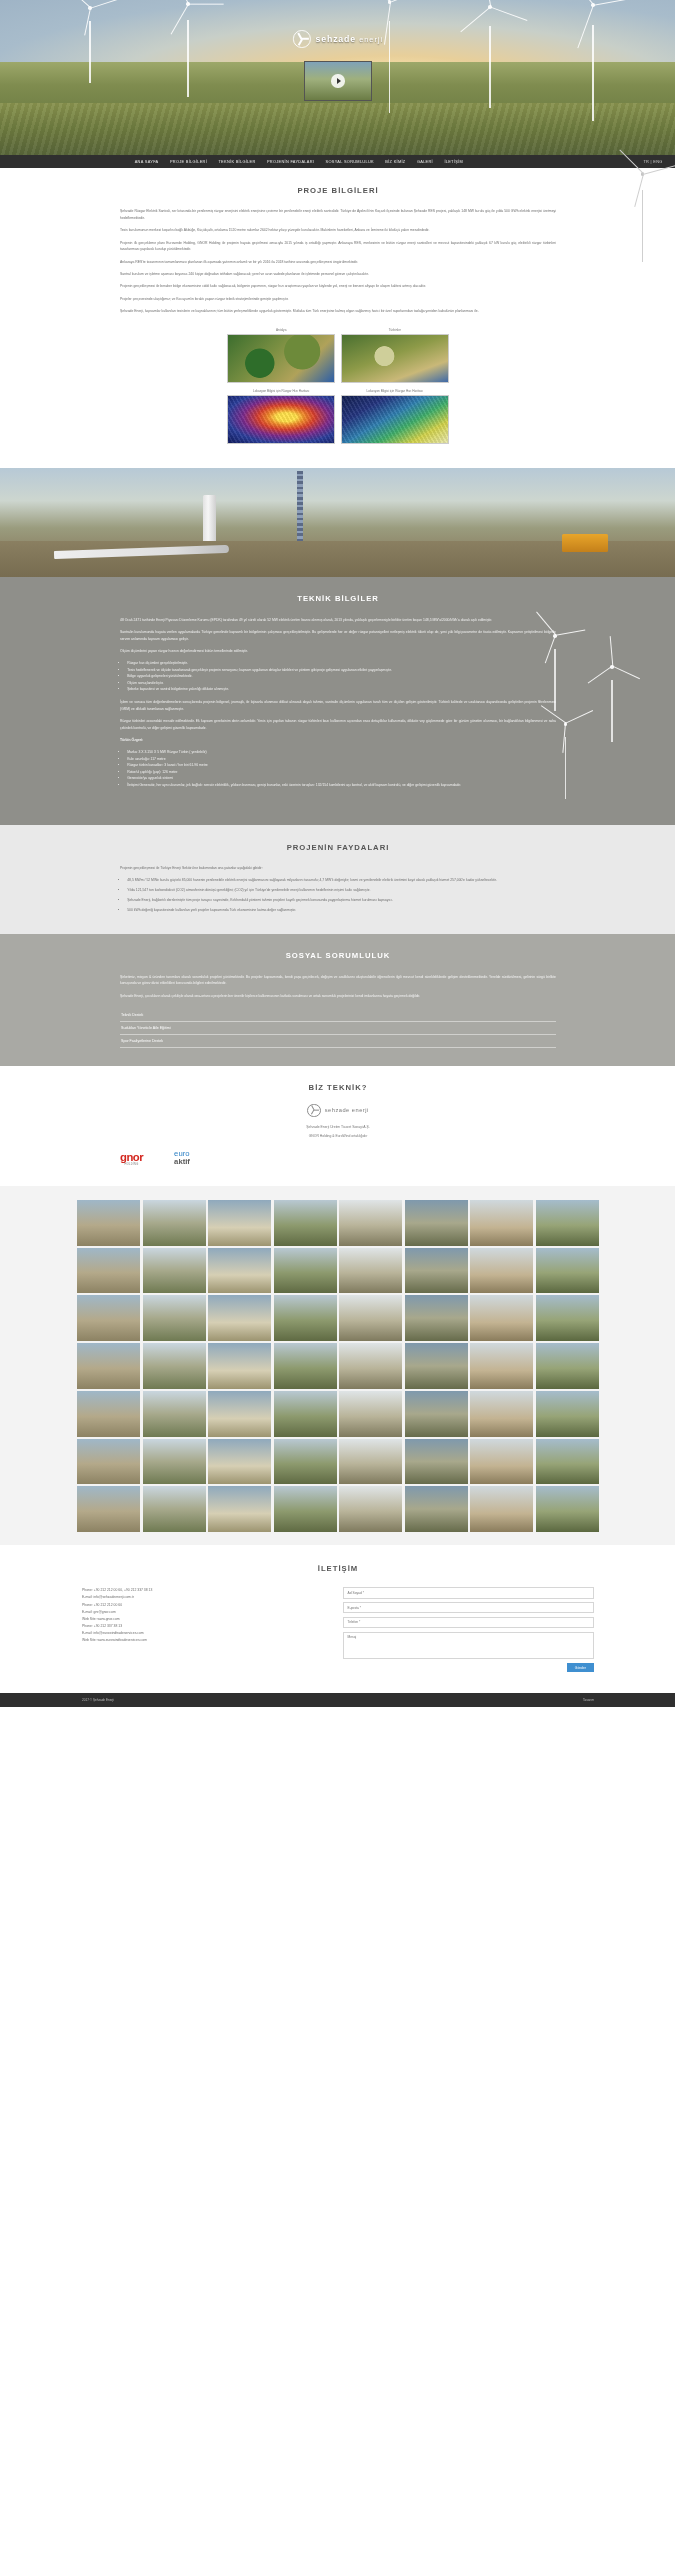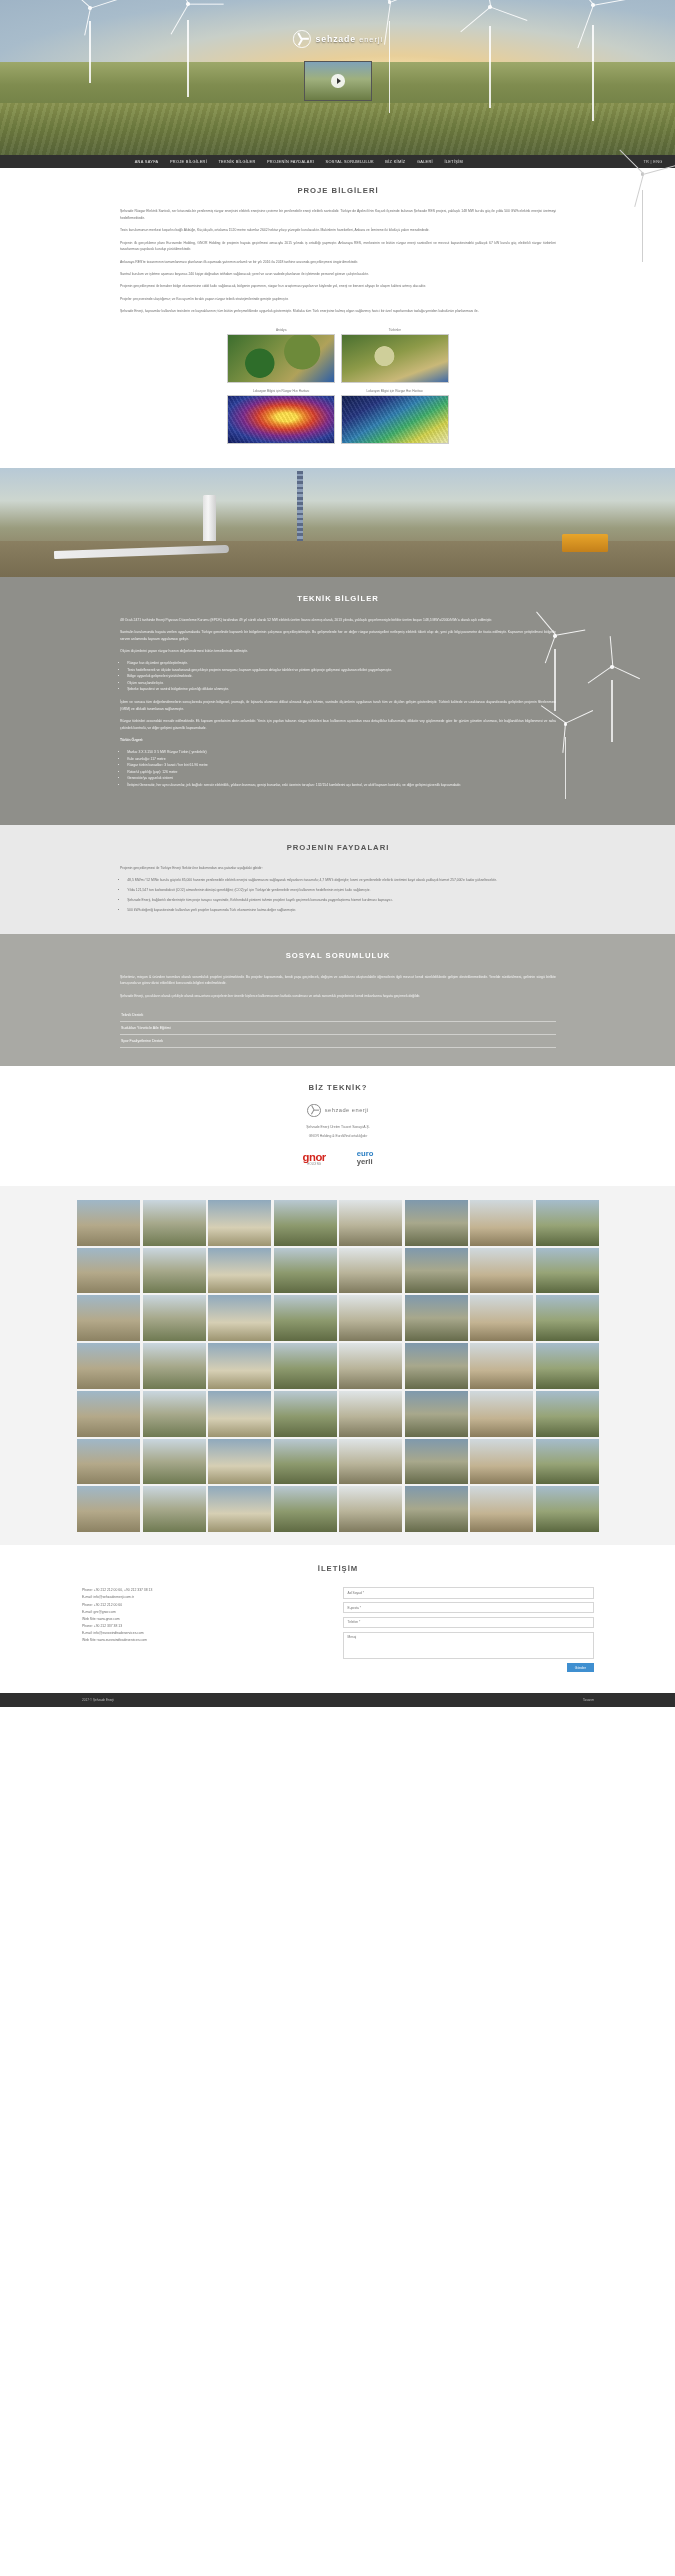--- a/index.html
+++ b/index.html
@@ -182,25 +182,25 @@
   }
 
   
   .bizkimiz { background:#fff; padding:17.5px 120px 20.6px; text-align:center; }
   .bizkimiz h2 { font-size:7.7px; letter-spacing:1px; color:#555; margin:0 0 11.3px; }
   .bk-logo { display:inline-flex; align-items:center; gap:4.1px; color:#7a7a7a; margin-bottom:7.2px; }
   .bk-logo .mk { width:13.4px;height:13.4px;border-radius:50%;border:1px solid #8c8c8c; position:relative; }
   .bk-logo .mk i { position:absolute; left:50%; top:50%; width:1.3px;height:5.2px;background:#8c8c8c; transform-origin:top center; display:block; }
   .bk-logo .t1 { font-size:5.7px; letter-spacing:0.5px; }
   .bk-caption { font-size:3.4px; color:#777; line-height:1.9; margin:0 0 2.1px; }
-  .partners { display:flex; justify-content:center; align-items:center; gap:31px; margin-top:11.3px; }
+  .partners { display:flex; align-items:center; gap:31px; margin-top:11.3px; }
   .p-gnor { color:#d4271f; font-size:11.3px; font-weight:bold; letter-spacing:-0.5px; }
   .p-gnor small { display:block; font-size:2.6px; color:#777; letter-spacing:0.3px; font-weight:normal; }
   .p-euro { text-align:left; }
-  .p-euro .e1 { color:#2b7fc4; font-size:7.7px; font-weight:bold; line-height:1; }
+  .p-euro .e1 { color:#2b7fc4; font-size:7.7px; font-weight:normal; line-height:1; }
   .p-euro .e2 { color:#5a5a5a; font-size:7.7px; font-weight:bold; line-height:1; }
 
   
   .gallery { background:#f3f3f3; padding:13.4px 77px; }
   .g-grid { display:grid; grid-template-columns:repeat(8,1fr); gap:2.1px; }
   .g-cell { padding-top:72%; position:relative; background:#b9b9a8; overflow:hidden; }
   .g-cell span { position:absolute; inset:0; }
 
   
   .contact { background:#fff; padding:18.5px 82px 20.6px; }
@@ -444,21 +444,21 @@
     <p class="bk-caption">Şehzade Enerji Üretim Ticaret Sanayi A.Ş.</p>
     <p class="bk-caption">GNOR Holding &amp; EuroWind ortaklığıdır</p>
 
     <div class="partners">
       <div class="p-gnor">
         <span>gnor</span>
         <small>HOLDİNG</small>
       </div>
       <div class="p-euro">
         <div class="e1">euro</div>
-        <div class="e2">yerli</div>
+        <div class="e2">aktif</div>
       </div>
     </div>
   </div>
 
   <div class="gallery">
     <div class="g-grid" id="gallery-grid">
         <div class="g-cell">
           <span style="background: linear-gradient(rgb(159, 183, 200) 0%, rgb(180, 169, 138) 55%, rgb(140, 130, 99) 100%);"></span>
         </div>
         <div class="g-cell">

